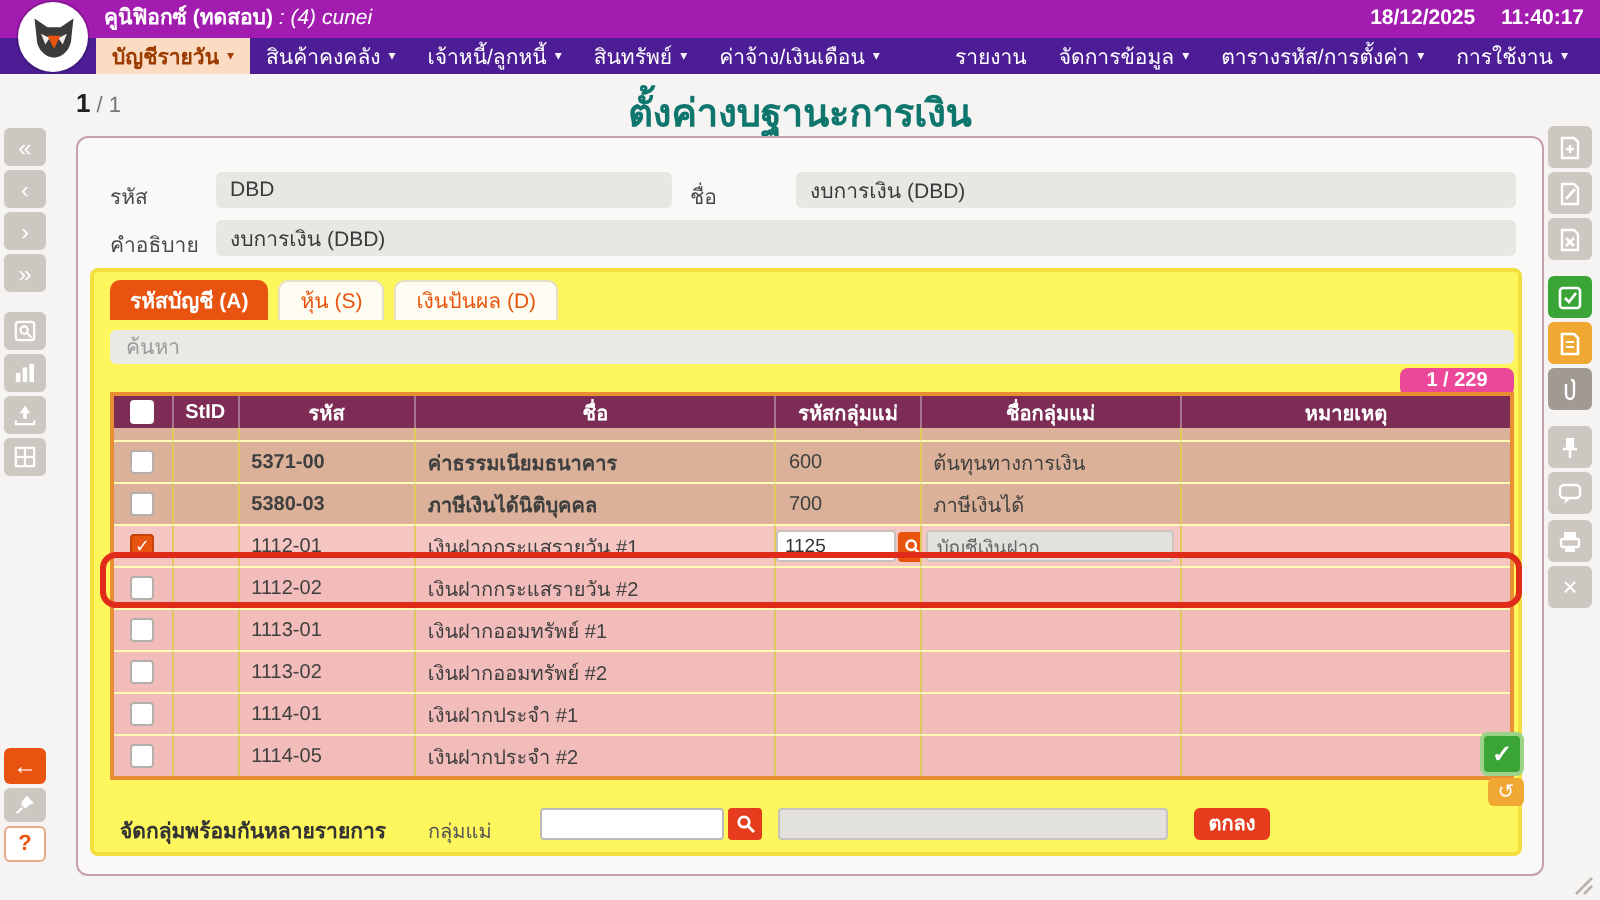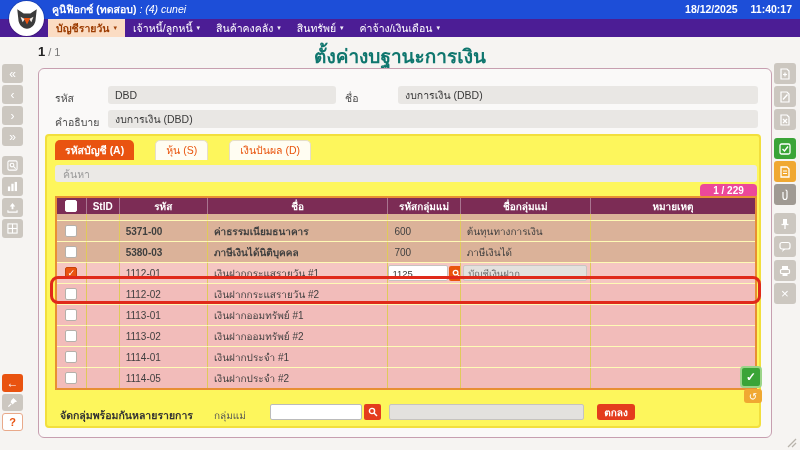--- a/index.html
+++ b/index.html
@@ -1,20 +1,20 @@
 <!DOCTYPE html>
 <html><head>
 <meta charset="utf-8">
 <style>
   html,body{margin:0;padding:0;background:#ddd;}
   #screen{position:relative;width:800px;height:450px;overflow:hidden;
     background:#f6f4f2;font-family:"Liberation Sans","DejaVu Sans",sans-serif;
     -webkit-font-smoothing:antialiased;}
   
-  .titlebar{position:absolute;left:0;top:0;width:800px;height:20px;background:#1d4ed8;color:#fff;}
+  .titlebar{position:absolute;left:0;top:0;width:800px;height:20px;background:#a21caf;color:#fff;}
   .apptitle{position:absolute;left:52px;top:0;line-height:19px;font-size:10.5px;white-space:nowrap;}
   .apptitle b{font-weight:bold;}
   .apptitle i{font-style:italic;font-weight:normal;}
   .datetime{position:absolute;right:8px;top:0;line-height:19px;font-size:10.5px;font-weight:bold;}
   .datetime span{margin-left:10px;}
   .menubar{position:absolute;left:0;top:19px;width:800px;height:18px;background:#4c1d95;color:#fff;
     display:flex;align-items:stretch;font-size:10.5px;}
   .mleft{display:flex;margin-left:48px;}
   .mright{display:flex;margin-left:auto;margin-right:8px;}
   .mi{display:flex;align-items:center;padding:0 8px;white-space:nowrap;cursor:pointer;}
@@ -29,21 +29,21 @@
   .editbtn{position:absolute;left:720px;top:50px;width:52px;height:18px;background:#b4a89f;border:none;
     border-radius:4px;color:#fff;font-size:9.5px;font-weight:bold;letter-spacing:1px;font-family:inherit;margin-top:34px;}
   .panel{position:absolute;left:38px;top:68px;width:732px;height:368px;background:#faf9f8;
     border:1px solid #c79fb0;border-radius:6px;}
   .flabel{position:absolute;font-size:10.5px;color:#4a4a4a;}
   .finput{position:absolute;height:18px;background:#e9e7e4;border:none;border-radius:3px;
     font-size:10.5px;color:#3a3a3a;padding:0 7px;box-sizing:border-box;font-family:inherit;}
   
   .yellow{position:absolute;left:45px;top:134px;width:716px;height:294px;background:#fdf65c;
     border:2px solid #f2df3d;border-radius:4px;box-sizing:border-box;}
-  .tabs{position:absolute;left:55px;top:140px;display:flex;gap:21px;height:20px;}
+  .tabs{position:absolute;left:55px;top:140px;display:flex;gap:5px;height:20px;}
   .tab{display:flex;align-items:center;padding:0 10px;font-size:10.5px;border-radius:5px 5px 0 0;cursor:pointer;}
   .tab.active{background:#e95310;color:#fff;font-weight:bold;}
   .tab.idle{background:#fffdf2;color:#e9540d;border:1px solid #e6dec9;border-bottom:none;}
   .searchbox{position:absolute;left:55px;top:165px;width:702px;height:17px;background:#ebe9e6;border:none;
     border-radius:3px;font-size:10.5px;color:#444;padding:0 8px;box-sizing:border-box;font-family:inherit;}
   .searchbox::placeholder{color:#9a9a9a;}
   .badge{position:absolute;left:700px;top:184px;width:57px;height:14px;background:#ec4899;color:#fff;
     font-size:10px;font-weight:bold;text-align:center;line-height:14px;border-radius:4px;}
   
   .tblwrap{position:absolute;left:55px;top:196px;width:612px;}
@@ -121,33 +121,50 @@
     </div>
   </div>
 
   <div class="menubar">
     <div class="mleft">
       <div class="mi active">
         <span>บัญชีรายวัน</span>
         <span class="caret">▾</span>
       </div>
       <div class="mi">
+        <span>สินค้าคงคลัง</span>
+        <span class="caret">▾</span>
+      </div>
+      <div class="mi">
         <span>เจ้าหนี้/ลูกหนี้</span>
         <span class="caret">▾</span>
       </div>
       <div class="mi">
-        <span>สินค้าคงคลัง</span>
-        <span class="caret">▾</span>
-      </div>
-      <div class="mi">
         <span>สินทรัพย์</span>
         <span class="caret">▾</span>
       </div>
       <div class="mi">
         <span>ค่าจ้าง/เงินเดือน</span>
+        <span class="caret">▾</span>
+      </div>
+    </div>
+    <div class="mright">
+      <div class="mi">
+        <span>รายงาน</span>
+      </div>
+      <div class="mi">
+        <span>จัดการข้อมูล</span>
+        <span class="caret">▾</span>
+      </div>
+      <div class="mi">
+        <span>ตารางรหัส/การตั้งค่า</span>
+        <span class="caret">▾</span>
+      </div>
+      <div class="mi">
+        <span>การใช้งาน</span>
         <span class="caret">▾</span>
       </div>
     </div>
   </div>
 
   <div class="logo">
     <svg width="26" height="26" viewBox="0 0 24 24">
       <path d="M3,3 L9,7 L15,7 L21,3 L20,12 C20,17 16,21 12,21 C8,21 4,17 4,12 Z" fill="#3b3b3b"></path>
       <path d="M6,10 L10,12 L8,15 Z" fill="#f2ece6"></path>
       <path d="M18,10 L14,12 L16,15 Z" fill="#f2ece6"></path>

